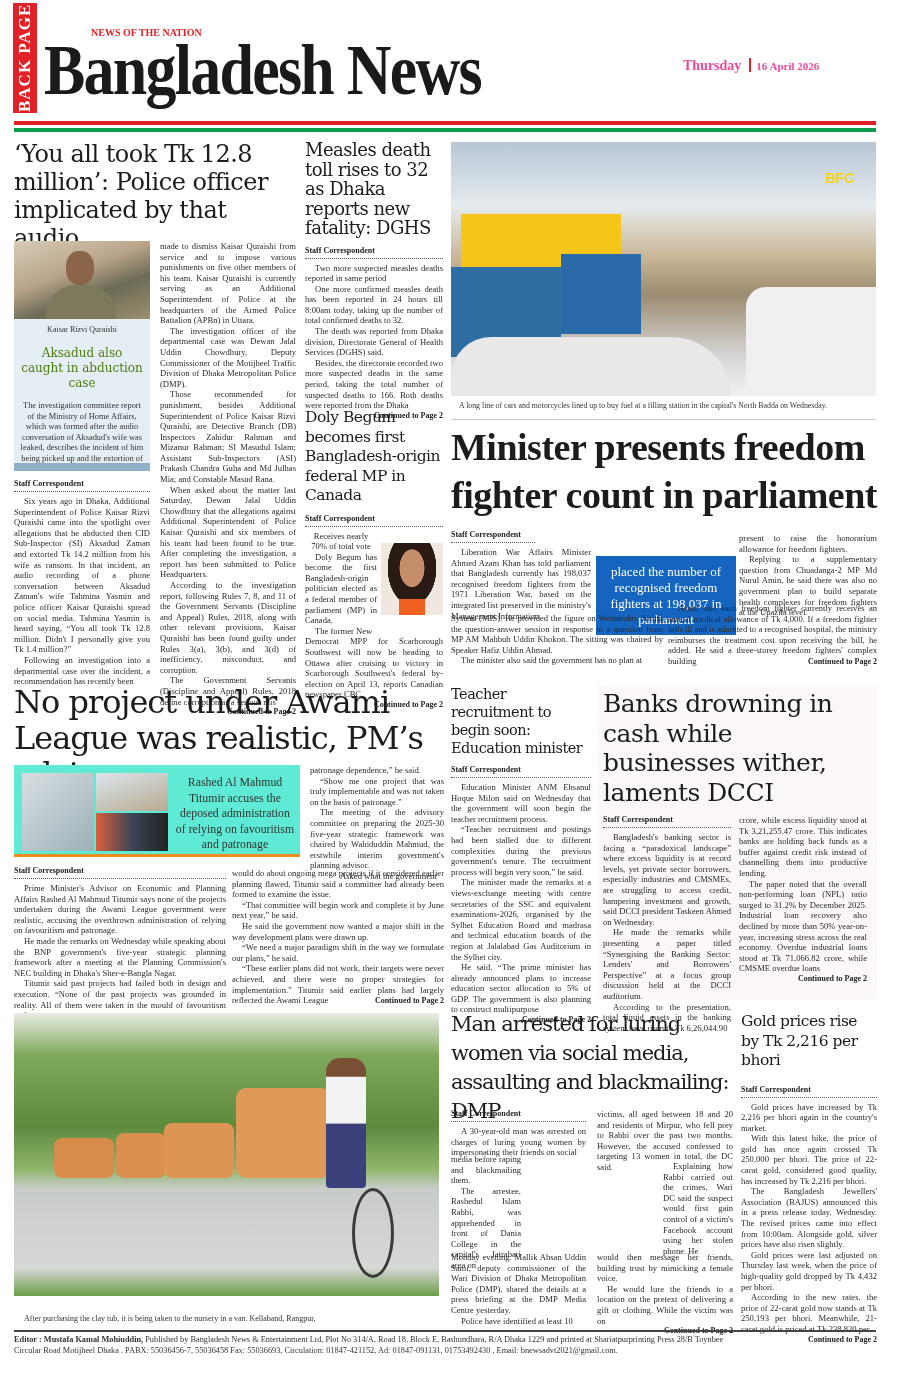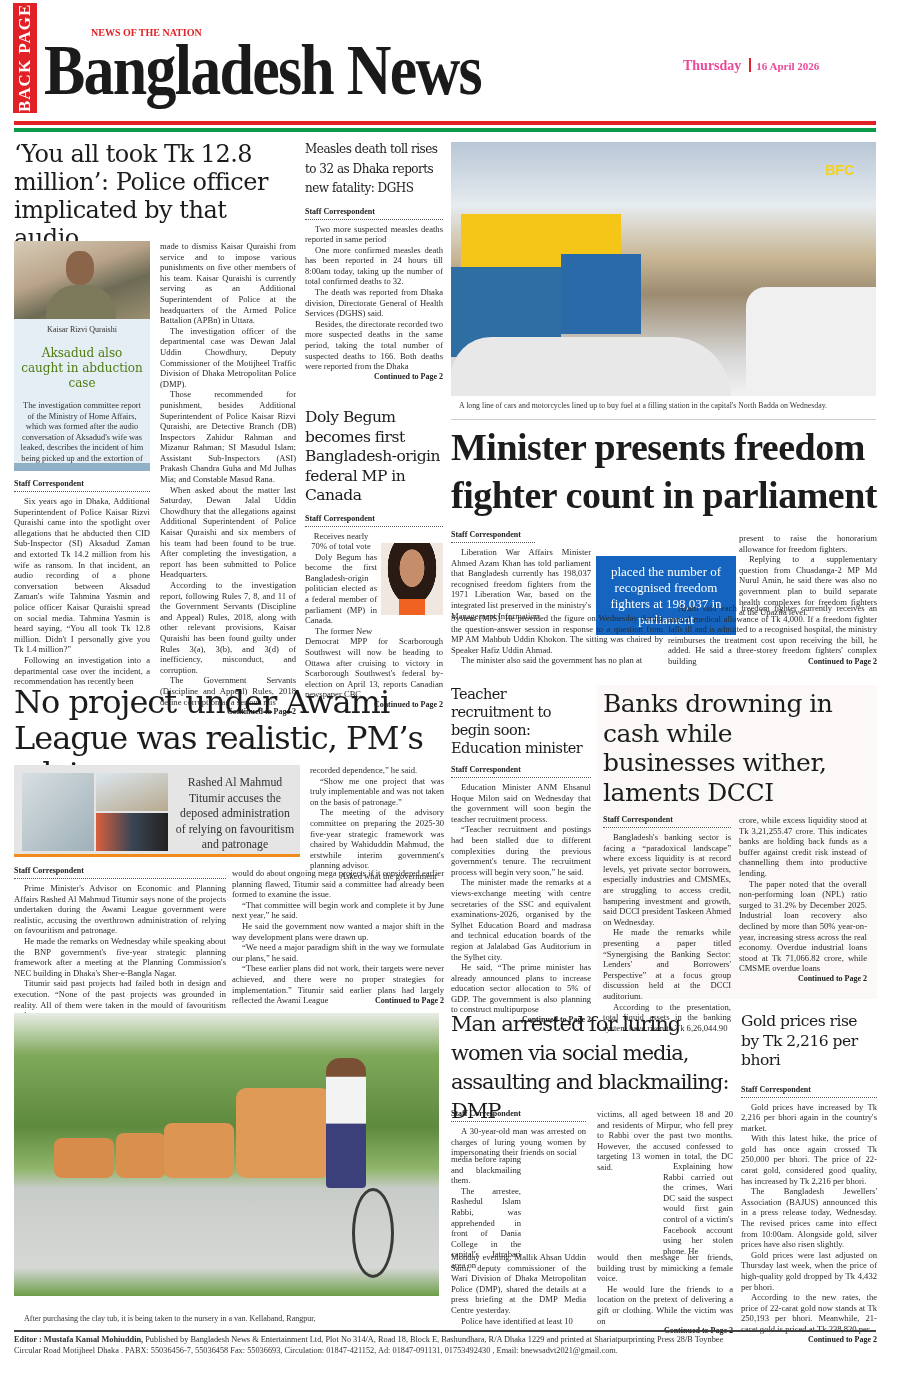--- a/index.html
+++ b/index.html
@@ -58,21 +58,21 @@
   <p style="text-indent:0">made to dismiss Kaisar Quraishi from service and to impose various punishments on five other members of his team. Kaisar Quraishi is currently serving as an Additional Superintendent of Police at the headquarters of the Armed Police Battalion (APBn) in Uttara.</p>
   <p>The investigation officer of the departmental case was Dewan Jalal Uddin Chowdhury, Deputy Commissioner of the Motijheel Traffic Division of Dhaka Metropolitan Police (DMP).</p>
   <p>Those recommended for punishment, besides Additional Superintendent of Police Kaisar Rizvi Quraishi, are Detective Branch (DB) Inspectors Zahidur Rahman and Mizanur Rahman; SI Masudul Islam; Assistant Sub-Inspectors (ASI) Prakash Chandra Guha and Md Julhas Mia; and Constable Masud Rana.</p>
   <p>When asked about the matter last Saturday, Dewan Jalal Uddin Chowdhury that the allegations against Additional Superintendent of Police Kaisar Quraishi and six members of his team had been found to be true. After completing the investigation, a report has been submitted to Police Headquarters.</p>
   <p>According to the investigation report, following Rules 7, 8, and 11 of the Government Servants (Discipline and Appeal) Rules, 2018, along with other relevant provisions, Kaisar Quraishi has been found guilty under Rules 3(a), 3(b), and 3(d) of inefficiency, misconduct, and corruption.</p>
   <p>The Government Servants (Discipline and Appeal) Rules, 2018 define corruption as a serious mis</p>
   <div class="cont">Continued to Page 2</div>
 </div>
 
 <div class="abs" style="left:305px;top:140px;width:138px;">
-  <h2 style="font-size:12px;line-height:19.5px;margin-bottom:8px;">Measles death toll rises to 32 as Dhaka reports new fatality: DGHS</h2>
+  <h2 style="font-size:18px;line-height:19.5px;margin-bottom:8px;">Measles death toll rises to 32 as Dhaka reports new fatality: DGHS</h2>
   <div class="byline">Staff Correspondent</div>
   <div class="body">
     <p>Two more suspected measles deaths reported in same period</p>
     <p>One more confirmed measles death has been reported in 24 hours till 8:00am today, taking up the number of total confirmed deaths to 32.</p>
     <p>The death was reported from Dhaka division, Directorate General of Health Services (DGHS) said.</p>
     <p>Besides, the directorate recorded two more suspected deaths in the same period, taking the total number of suspected deaths to 166. Both deaths were reported from the Dhaka</p>
   </div>
   <div class="cont">Continued to Page 2</div>
 </div>
 
@@ -90,21 +90,21 @@
   </div>
   <div class="cont">Continued to Page 2</div>
 </div>
 
 <div class="abs photo" style="left:451px;top:142px;width:425px;height:254px;background:linear-gradient(180deg,#b8c6d6 0%,#e6ecef 25%,#c9b796 45%,#9c8b70 60%,#d8d8d8 85%,#f2f2f2 100%);">
   <div style="position:absolute;left:10px;top:72px;width:160px;height:60px;background:#f5c518;"></div>
   <div style="position:absolute;left:110px;top:112px;width:80px;height:80px;background:#2a6aa8;"></div>
   <div style="position:absolute;left:0;top:125px;width:110px;height:90px;background:#2f6ea3;"></div>
   <div style="position:absolute;right:0;top:145px;width:130px;height:110px;background:#f0f0f0;border-radius:20px 0 0 0;"></div>
   <div style="position:absolute;left:0;top:195px;width:280px;height:60px;background:#e8e8e8;border-radius:40px 60px 0 0;"></div>
-  <div style="position:absolute;right:22px;top:20px;color:#f3d21a;font-family:'Liberation Sans',sans-serif;font-weight:bold;font-size:14px;margin-left:39px;">BFC</div>
+  <div style="position:absolute;right:22px;top:28px;color:#f3d21a;font-family:'Liberation Sans',sans-serif;font-weight:bold;font-size:14px;margin-left:39px;">BFC</div>
 </div>
 <div class="abs caption" style="left:459px;top:401px;width:420px;font-size:7.8px;">A long line of cars and motorcycles lined up to buy fuel at a filling station in the capital's North Badda on Wednesday.</div>
 <div class="abs rule" style="left:451px;top:419px;width:425px;"></div>
 
 <div class="abs" style="left:451px;top:423px;width:430px;">
   <h2 style="font-family:'Liberation Serif',serif;font-weight:bold;font-size:38px;line-height:48px;letter-spacing:-0.5px;">Minister presents freedom fighter count in parliament</h2>
 </div>
 <div class="abs" style="left:451px;top:530px;width:140px;">
   <div class="byline" style="width:84px">Staff Correspondent</div>
   <div class="body">
@@ -123,30 +123,30 @@
   <p>The minister also said the government has no plan at</p>
 </div>
 <div class="abs body" style="left:668px;top:603px;width:209px;">
   <p>Azam said each freedom fighter currently receives an annual medical allowance of Tk 4,000. If a freedom fighter falls ill and is admitted to a recognised hospital, the ministry reimburses the treatment cost upon receiving the bill, he added. He said a three-storey freedom fighters' complex building</p>
   <div class="cont" style="margin-top:-10px">Continued to Page 2</div>
 </div>
 
 <div class="abs" style="left:14px;top:684px;width:430px;">
   <h2 style="font-size:32px;line-height:36px;letter-spacing:-1px;">No project under Awami League was realistic, PM’s advisor says</h2>
 </div>
-<div class="abs" style="left:14px;top:765px;width:286px;height:92px;background:#e5e5e5;border-bottom:3px solid #f08c1c;">
+<div class="abs" style="left:14px;top:765px;width:286px;height:92px;background:#5eead4;border-bottom:3px solid #f08c1c;">
   <div class="photo" style="position:absolute;left:8px;top:8px;width:146px;height:78px;display:grid;grid-template-columns:1fr 1fr;grid-template-rows:1fr 1fr;gap:2px;">
     <div style="background:linear-gradient(135deg,#d8dfe2,#9eb0b8);grid-row:span 2;"></div>
     <div style="background:linear-gradient(160deg,#dbe6ec,#b7a990);"></div>
     <div style="background:linear-gradient(90deg,#d95f3e,#3a4554,#222);"></div>
   </div>
   <div style="position:absolute;left:160px;top:10px;width:122px;font-family:'Liberation Serif',serif;font-size:11.8px;line-height:15.5px;text-align:center;color:#333;">Rashed Al Mahmud Titumir accuses the deposed administration of relying on favouritism and patronage</div>
 </div>
 <div class="abs body" style="left:310px;top:765px;width:134px;">
-  <p style="text-indent:0">recorded dependence,” he said.</p>
+  <p style="text-indent:0">patronage dependence,” he said.</p>
   <p>“Show me one project that was truly implementable and was not taken on the basis of patronage.”</p>
   <p>The meeting of the advisory committee on preparing the 2025-30 five-year strategic framework was chaired by Wahiduddin Mahmud, the erstwhile interim government's planning advisor.</p>
   <p style="text-indent:30px">Asked what the government</p>
 </div>
 <div class="abs" style="left:14px;top:866px;width:212px;">
   <div class="byline">Staff Correspondent</div>
   <div class="body">
     <p>Prime Minister's Advisor on Economic and Planning Affairs Rashed Al Mahmud Titumir says none of the projects undertaken during the Awami League government were realistic, accusing the overthrown administration of relying on favouritism and patronage.</p>
     <p>He made the remarks on Wednesday while speaking about the BNP government's five-year strategic planning framework after a meeting at the Planning Commission's NEC building in Dhaka's Sher-e-Bangla Nagar.</p>
     <p>Titumir said past projects had failed both in design and execution. “None of the past projects was grounded in reality. All of them were taken in the mould of favouritism and</p>

